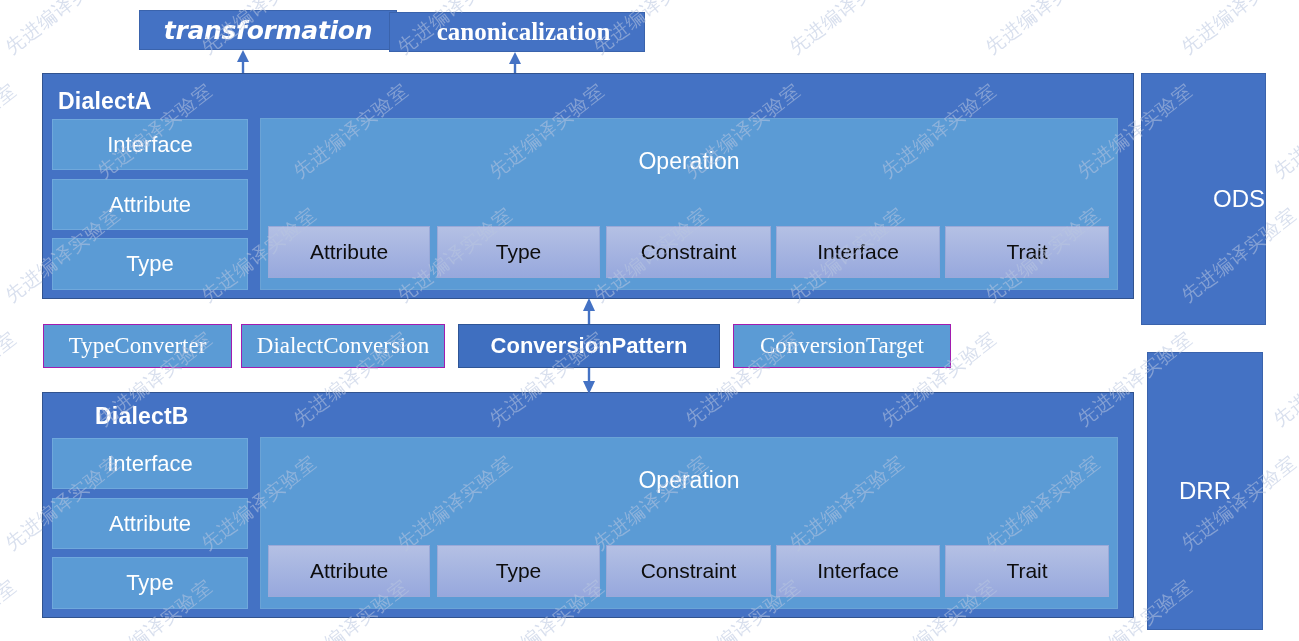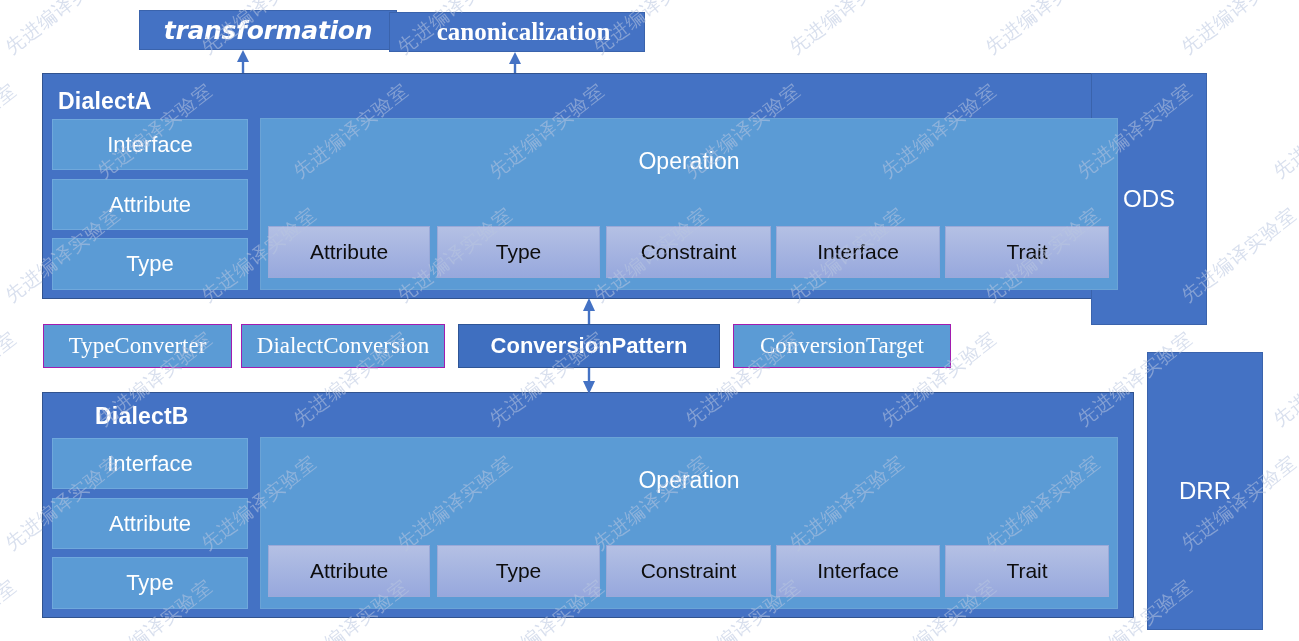--- a/index.html
+++ b/index.html
@@ -308,21 +308,21 @@
 <div class="chip" style="left:606px; top:545px; width:165px; height:52px;">
   <span>Constraint</span>
 </div>
 <div class="chip" style="left:776px; top:545px; width:164px; height:52px;">
   <span>Interface</span>
 </div>
 <div class="chip" style="left:945px; top:545px; width:164px; height:52px;">
   <span>Trait</span>
 </div>
 
-<div class="side-panel" style="left:1091px; top:73px; width:116px; height:252px;">
+<div class="side-panel" style="left:1141px; top:73px; width:125px; height:252px;justify-content:flex-end;">
   <span>ODS</span>
 </div>
 <div class="side-panel" style="left:1147px; top:352px; width:116px; height:278px;">
   <span>DRR</span>
 </div>
 
 <svg class="arrow-layer" width="1299" height="641" viewBox="0 0 1299 641">
   <defs>
     <marker id="ah-up" markerWidth="9" markerHeight="9" refX="4.5" refY="8" orient="auto-start-reverse" markerUnits="userSpaceOnUse">
       <path d="M4.5 0 L9 9 L0 9 Z" fill="#4472c4"></path>

